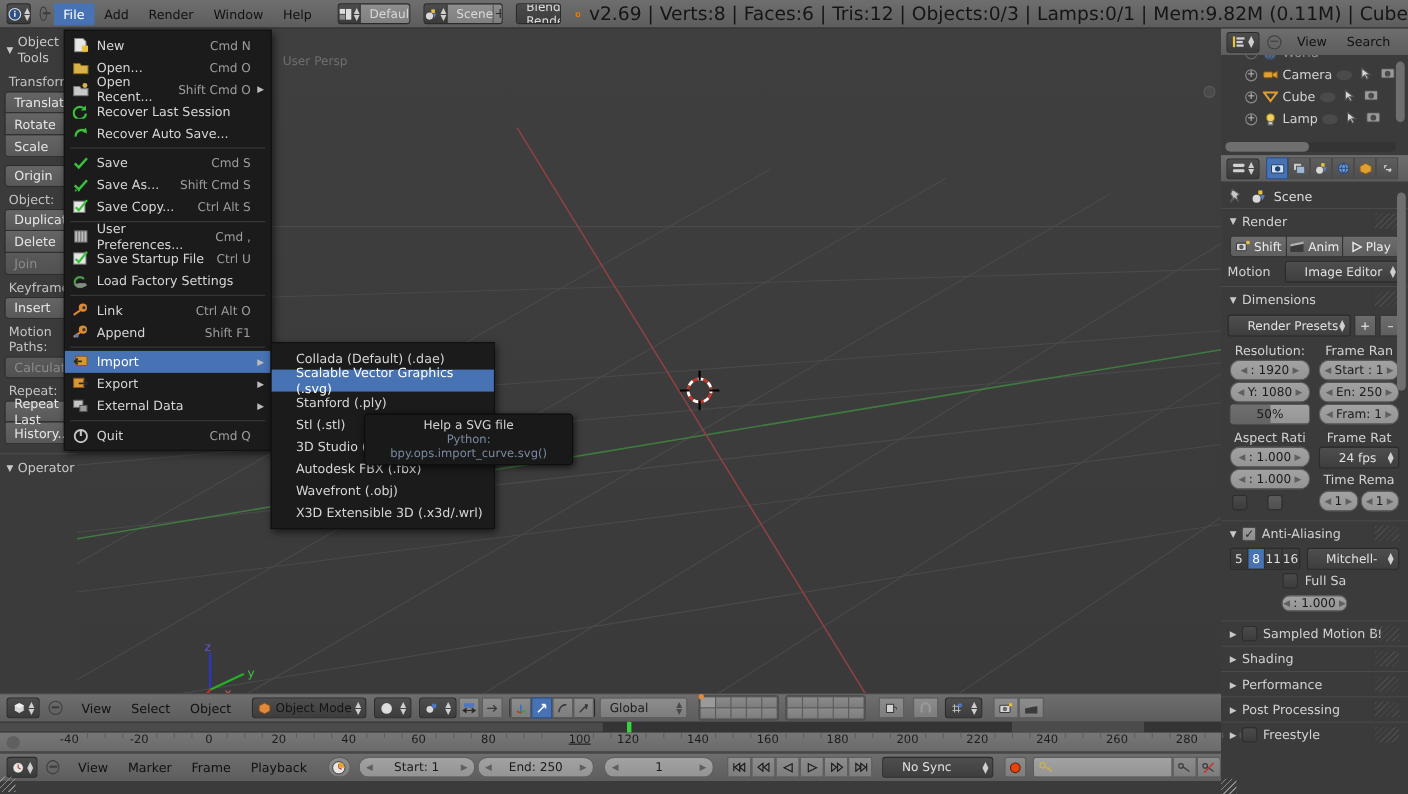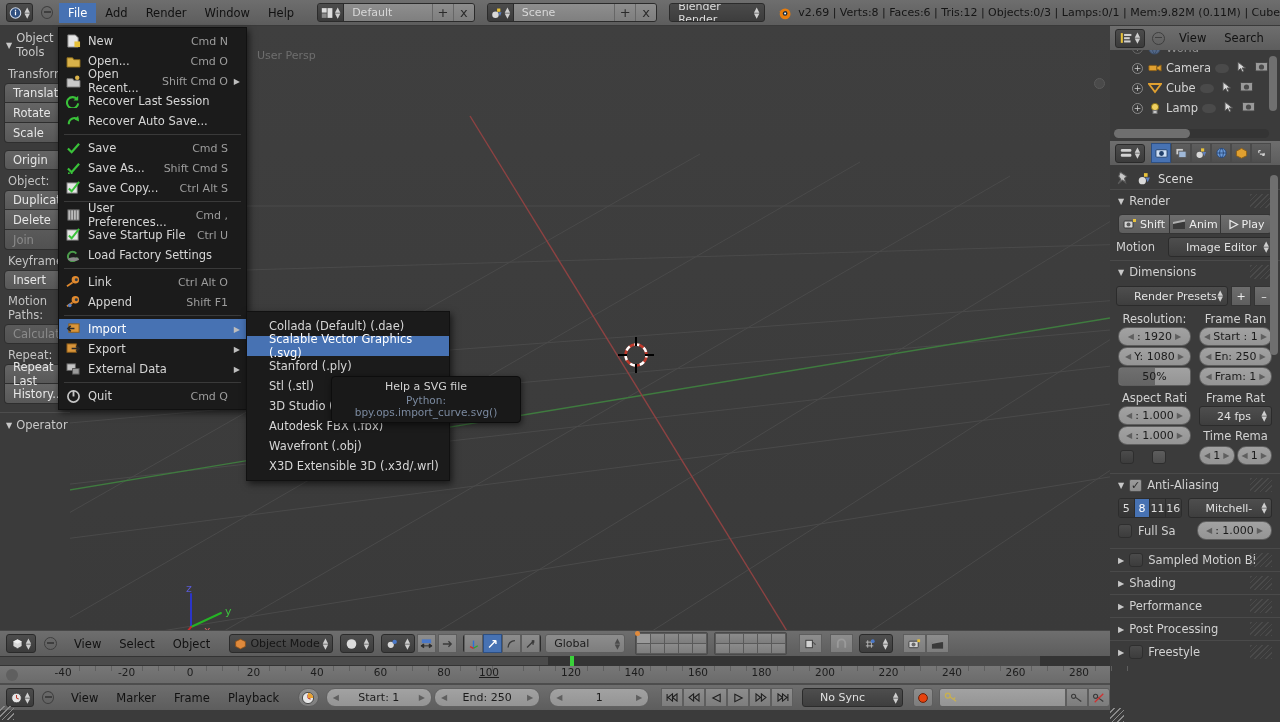--- a/index.html
+++ b/index.html
@@ -44,21 +44,21 @@
     border:1px solid #2b2b2b; border-radius:3px;
     display:flex; align-items:center; overflow:hidden;
   }
   .fb-icon{ width:26px;height:100%;background:linear-gradient(#4c4c4c,#3a3a3a);
     display:flex;align-items:center;justify-content:center;gap:1px;border-right:1px solid #2b2b2b;}
   .fb-text{ flex:1; padding-left:8px; color:#d8d8d8; font-size:11px;
     background:linear-gradient(#8e8e8e,#7f7f7f); height:100%; display:flex;align-items:center;}
   .fb-text.dark{background:linear-gradient(#4a4a4a,#3d3d3d);color:#ddd;}
   .fb-btn{ width:21px;height:100%;background:linear-gradient(#8d8d8d,#7e7e7e);
     border-left:1px solid #666;display:flex;align-items:center;justify-content:center;color:#2b2b2b;font-size:13px;}
-  .statustext{ color:#151515; font-size:11px; white-space:nowrap; }
+  .statustext{ color:#151515; font-size:17px; white-space:nowrap; }
 
   
   #filemenu {
     left:58px; top:27px; width:189px;
     background:#1b1b1b; border:1px solid #111;
     box-shadow:2px 3px 7px rgba(0,0,0,.6);
     padding:3px 0; z-index:60;
   }
   .mi { height:20px; display:flex; align-items:center; padding:0 6px; color:#d6d6d6; font-size:11.5px; }
   .mi.sel { background:#4772b3; color:#fff; }
@@ -1001,21 +1001,21 @@
       <div>5</div>
       <div class="on">8</div>
       <div>11</div>
       <div style="border-right:none;">16</div>
     </div>
     <div class="dropdown" style="flex:1;">
       <span>Mitchell-</span>
       <span class="updown">▲<br>▼</span>
     </div>
   </div>
-  <div style="display:flex;padding:3px 8px 0;gap:6px;align-items:center;">
+  <div style="display:flex;padding:3px 8px 0;gap:6px;align-items:center;flex-direction:column;">
     <div style="flex:1;display:flex;align-items:center;gap:6px;">
       <div class="radiodot"></div>
       <span style="color:#d2d2d2;font-size:11.5px;">Full Sa</span>
     </div>
     <div class="numfield" style="flex:1;">
         <span class="ar">◀</span>
         <span>: 1.000</span>
         <span class="ar">▶</span>
       </div>
   </div>
@@ -1081,21 +1081,21 @@
       <div class="tickline" style="left: 348.75px;"></div>
       <div class="tickline" style="left: 364.625px;"></div>
       <div class="tick" style="left: 380.5px;">60</div>
       <div class="tickline" style="left: 396.375px;"></div>
       <div class="tickline" style="left: 412.25px;"></div>
       <div class="tickline" style="left: 428.125px;"></div>
       <div class="tick" style="left: 444px;">80</div>
       <div class="tickline" style="left: 459.875px;"></div>
       <div class="tickline" style="left: 475.75px;"></div>
       <div class="tickline" style="left: 491.625px;"></div>
-      <div class="tick" style="left: 489px; text-decoration: underline;">100</div>
+      <div class="tick" style="left: 527px; text-decoration: underline;">100</div>
       <div class="tickline" style="left: 523.375px;"></div>
       <div class="tickline" style="left: 539.25px;"></div>
       <div class="tickline" style="left: 555.125px;"></div>
       <div class="tick" style="left: 571px;">120</div>
       <div class="tickline" style="left: 586.875px;"></div>
       <div class="tickline" style="left: 602.75px;"></div>
       <div class="tickline" style="left: 618.625px;"></div>
       <div class="tick" style="left: 634.5px;">140</div>
       <div class="tickline" style="left: 650.375px;"></div>
       <div class="tickline" style="left: 666.25px;"></div>

